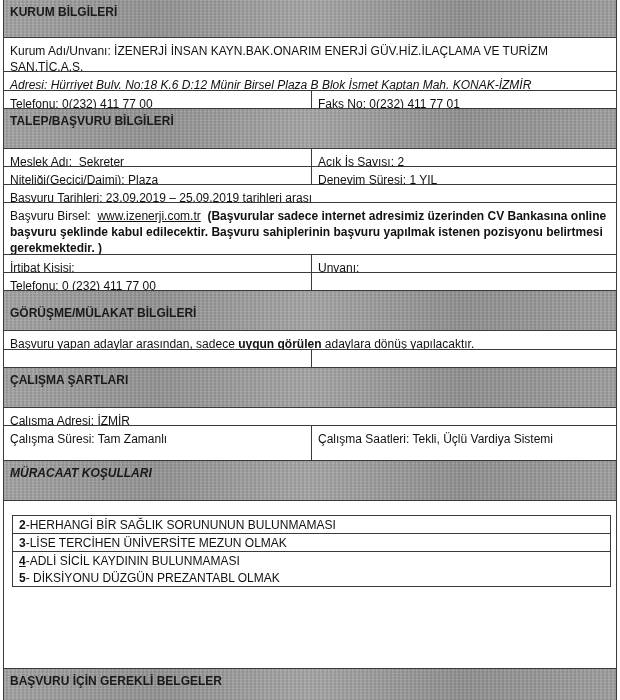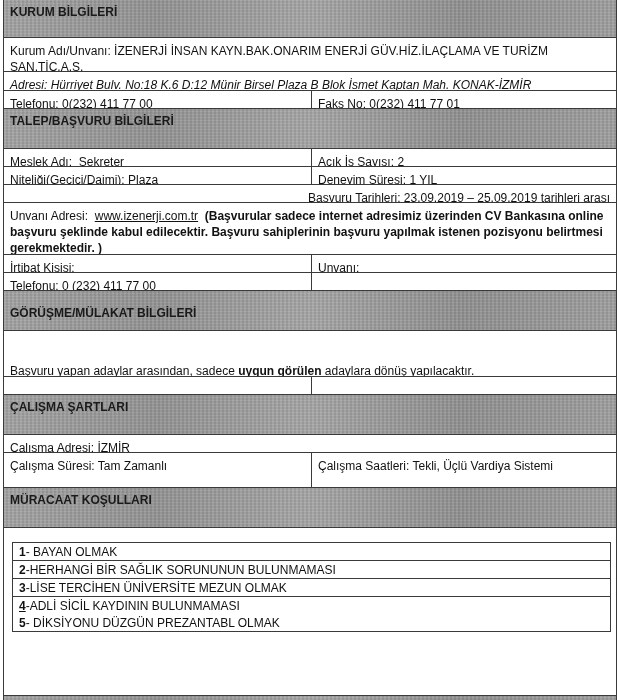--- a/index.html
+++ b/index.html
@@ -106,29 +106,29 @@
   <div class="row" style="height:18px;">
     <div class="cell left">
       <span>Niteliği(Geçici/Daimi):</span>
       <span>Plaza</span>
     </div>
     <div class="cell right">
       <span>Deneyim Süresi:</span>
       <span>1 YIL</span>
     </div>
   </div>
-  <div class="row" style="height:18px;text-align:right;">
+  <div class="row" style="height:18px;">
     <div class="cell full">
       <span>Başvuru Tarihleri:</span>
       <span>23.09.2019 – 25.09.2019 tarihleri arası</span>
     </div>
   </div>
   <div class="row" style="height:52px;">
     <div class="cell full wrap">
-      <span>Unvanı Adresi:</span>&nbsp;
+      <span>Başvuru Birsel:</span>&nbsp;
       <span class="u">www.izenerji.com.tr</span>&nbsp;
       <span class="b">(Başvurular sadece internet adresimiz üzerinden CV Bankasına online başvuru şeklinde kabul edilecektir. Başvuru sahiplerinin başvuru yapılmak istenen pozisyonu belirtmesi gerekmektedir. )</span>
     </div>
   </div>
   <div class="row" style="height:18px;">
     <div class="cell left">
       <span>İrtibat Kişisi:</span>
       <span></span>
     </div>
     <div class="cell right">
@@ -139,21 +139,21 @@
   <div class="row" style="height:18px;">
     <div class="cell left">
       <span>Telefonu:</span>
       <span>0 (232) 411 77 00</span>
     </div>
   </div>
 
   <div class="row head" style="height:40px;align-items:center;">
     <div class="cell full">GÖRÜŞME/MÜLAKAT BİLGİLERİ</div>
   </div>
-  <div class="row" style="height:19px;margin-top:27px;">
+  <div class="row" style="height:19px;">
     <div class="cell full">
       <span>Başvuru yapan adaylar arasından, sadece</span>
       <span class="b">uygun görülen</span>
       <span>adaylara dönüş yapılacaktır.</span>
     </div>
   </div>
   <div class="row" style="height:18px;">
     <div class="cell left"></div>
     <div class="cell right"></div>
   </div>
@@ -171,29 +171,26 @@
     <div class="cell left">
       <span>Çalışma Süresi:</span>
       <span>Tam Zamanlı</span>
     </div>
     <div class="cell right">
       <span>Çalışma Saatleri:</span>
       <span>Tekli, Üçlü Vardiya Sistemi</span>
     </div>
   </div>
 
-  <div class="row head" style="height:40px;">
+  <div class="row head" style="height:40px;font-style:italic;">
     <div class="cell full">MÜRACAAT KOŞULLARI</div>
   </div>
   <div class="row" style="height:114px; display:block; border-bottom:none;">
     <div class="inner-list">
       <div class="li">
-        <span class="b">1</span><span>- </span><span>BAYAN OLMAK</span>
-      </div>
-      <div class="li">
         <span class="b">2</span><span>-</span><span>HERHANGİ BİR SAĞLIK SORUNUNUN BULUNMAMASI</span>
       </div>
       <div class="li">
         <span class="b">3</span><span>-</span><span>LİSE TERCİHEN ÜNİVERSİTE MEZUN OLMAK</span>
       </div>
       <div class="li nob">
         <span class="b u">4</span><span>-</span><span>ADLİ SİCİL KAYDININ BULUNMAMASI</span>
       </div>
       <div class="li nob">
         <span class="b">5</span><span>- </span><span>DİKSİYONU DÜZGÜN PREZANTABL OLMAK</span>

